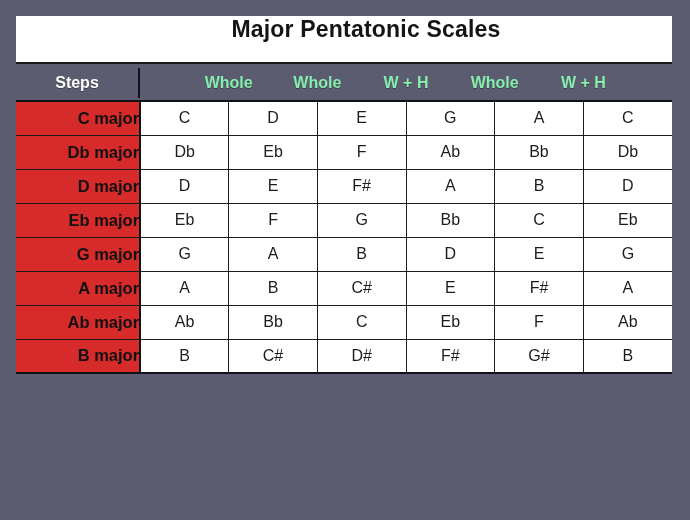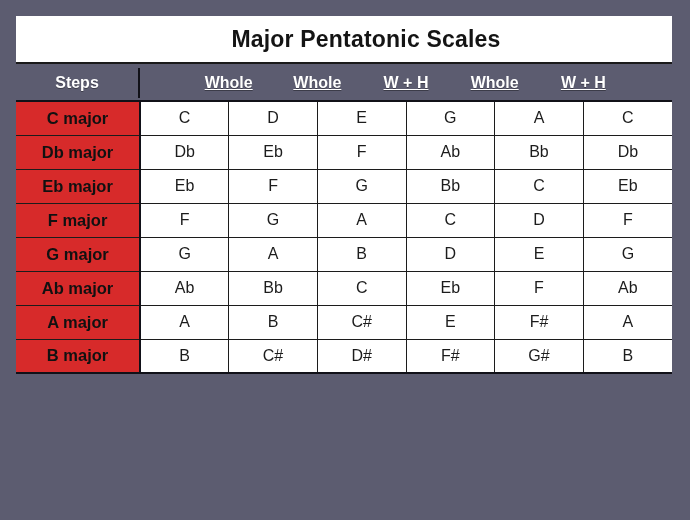--- a/index.html
+++ b/index.html
@@ -24,21 +24,20 @@
   .title-box {
     position: absolute;
     left: 16px;
     top: 16px;
     width: 656px;
     height: 48px;
     background: #ffffff;
     border-bottom: 2px solid #1a1a1a;
     box-sizing: border-box;
     display: flex;
-    align-items: center;
     justify-content: center;
     padding-left: 44px;
   }
   .title-text {
     font-size: 23px;
     font-weight: bold;
     color: #141414;
     letter-spacing: 0.2px;
     white-space: nowrap;
   }
@@ -72,27 +71,26 @@
   .steps-strip {
     flex: 1;
     height: 30px;
     position: relative;
   }
   .step-token {
     position: absolute;
     top: 0;
     height: 30px;
     line-height: 30px;
-    color: #ffffff;
+    color: #86efac;
     font-weight: bold;
     font-size: 16px;
     white-space: nowrap;
     text-shadow: 0 1px 0 rgba(0,0,0,0.35);
     text-align: center;
-    text-decoration: underline;
   }
 
   
   .grid {
     position: absolute;
     left: 16px;
     top: 100px;
     width: 656px;
     border-collapse: collapse;
     table-layout: fixed;
@@ -111,20 +109,21 @@
     box-sizing: border-box;
   }
   .grid td.scale-name {
     width: 124px;
     background: #d72a2a;
     color: #111111;
     font-weight: bold;
     font-size: 16.5px;
     border-left: none;
     border-right: 2px solid #111118;
+    text-align: right;
   }
   .grid td.note {
     width: 88.6px;
     background: #ffffff;
     font-weight: normal;
     font-size: 16px;
   }
   .grid td.note:last-child {
     border-right: none;
   }
@@ -167,63 +166,63 @@
         <tr>
           <td class="scale-name">Db major</td>
           <td class="note">Db</td>
           <td class="note">Eb</td>
           <td class="note">F</td>
           <td class="note">Ab</td>
           <td class="note">Bb</td>
           <td class="note">Db</td>
         </tr>
         <tr>
+          <td class="scale-name">D major</td>
+          <td class="note">D</td>
+          <td class="note">E</td>
+          <td class="note">F#</td>
+          <td class="note">A</td>
+          <td class="note">B</td>
+          <td class="note">D</td>
+        </tr>
+        <tr>
           <td class="scale-name">Eb major</td>
           <td class="note">Eb</td>
           <td class="note">F</td>
           <td class="note">G</td>
           <td class="note">Bb</td>
           <td class="note">C</td>
           <td class="note">Eb</td>
         </tr>
         <tr>
-          <td class="scale-name">F major</td>
-          <td class="note">F</td>
-          <td class="note">G</td>
-          <td class="note">A</td>
-          <td class="note">C</td>
-          <td class="note">D</td>
-          <td class="note">F</td>
-        </tr>
-        <tr>
           <td class="scale-name">G major</td>
           <td class="note">G</td>
           <td class="note">A</td>
           <td class="note">B</td>
           <td class="note">D</td>
           <td class="note">E</td>
           <td class="note">G</td>
+        </tr>
+        <tr>
+          <td class="scale-name">A major</td>
+          <td class="note">A</td>
+          <td class="note">B</td>
+          <td class="note">C#</td>
+          <td class="note">E</td>
+          <td class="note">F#</td>
+          <td class="note">A</td>
         </tr>
         <tr>
           <td class="scale-name">Ab major</td>
           <td class="note">Ab</td>
           <td class="note">Bb</td>
           <td class="note">C</td>
           <td class="note">Eb</td>
           <td class="note">F</td>
           <td class="note">Ab</td>
-        </tr>
-        <tr>
-          <td class="scale-name">A major</td>
-          <td class="note">A</td>
-          <td class="note">B</td>
-          <td class="note">C#</td>
-          <td class="note">E</td>
-          <td class="note">F#</td>
-          <td class="note">A</td>
         </tr>
         <tr>
           <td class="scale-name">B major</td>
           <td class="note">B</td>
           <td class="note">C#</td>
           <td class="note">D#</td>
           <td class="note">F#</td>
           <td class="note">G#</td>
           <td class="note">B</td>
         </tr>

